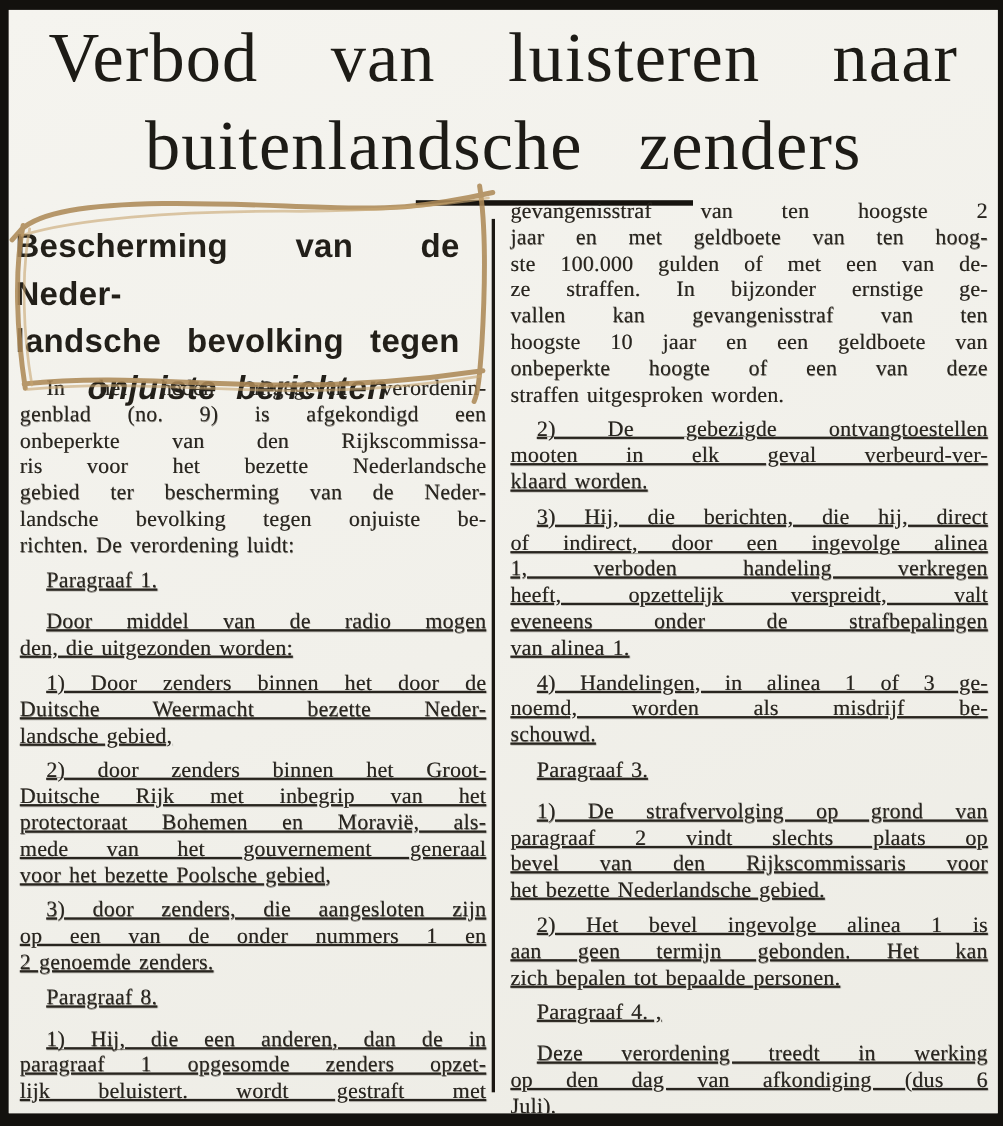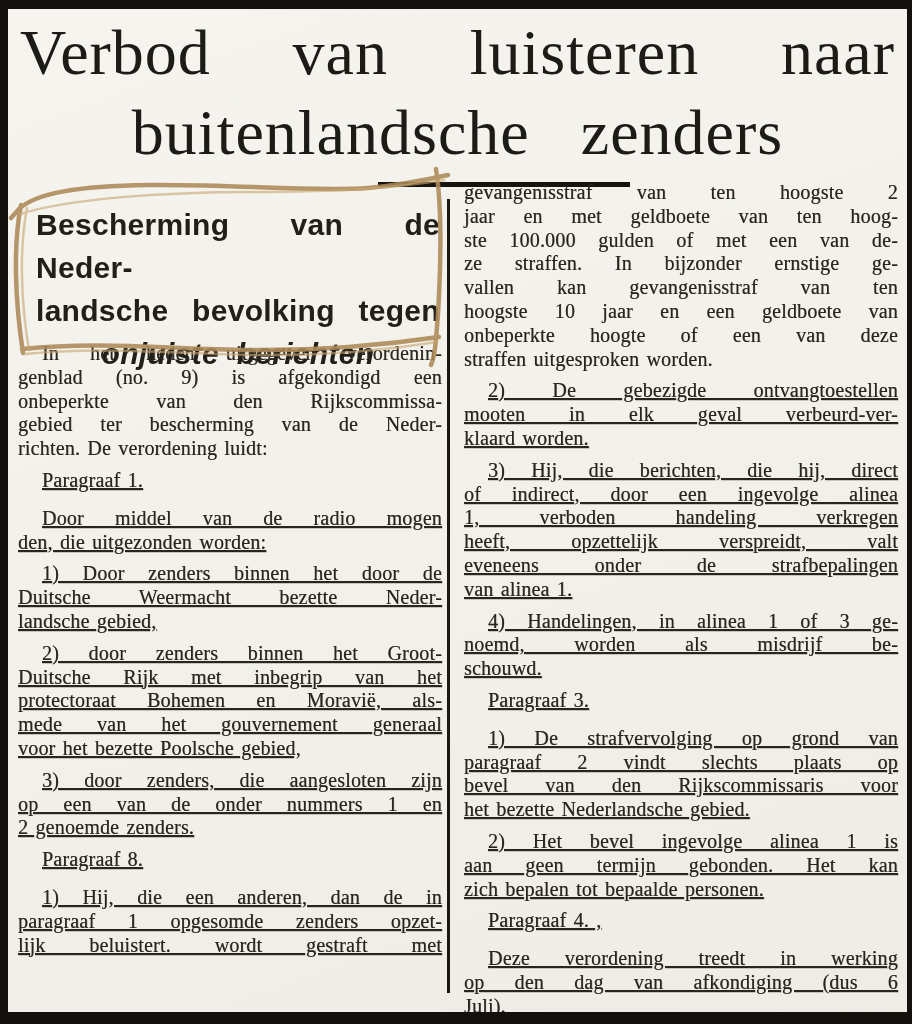--- a/index.html
+++ b/index.html
@@ -7,30 +7,30 @@
     width:912px; height:1024px; box-sizing:border-box;
     border:solid #13110e; border-width:9px 5px 12px 8px;
     position:relative;
   }
   .paper {
     position:relative; width:100%; height:100%; overflow:hidden;
     background:linear-gradient(160deg,#f5f4ef 0%,#f1f0ea 55%,#edece5 100%);
     font-family:"Liberation Serif", serif; color:#28251f;
   }
   
-  .headline { position:absolute; top:4px; left:0; right:0; padding:0 12px; color:#1d1b16; }
+  .headline { position:absolute; top:4px; left:0; right:0; padding:0 36px; color:#1d1b16; }
   .hl { font-size:64px; line-height:80px; letter-spacing:1px; }
   .hl1 { text-align:justify; text-align-last:justify; }
   .hl2 { text-align:center; word-spacing:34px; }
   
   .rule-black { position:absolute; left:370px; top:173px; width:252px; height:5px; background:#17140f; }
   .divider    { position:absolute; left:439px; top:190px; width:3px; height:794px; background:#1b1813; }
   
   .subhead {
-    position:absolute; left:28px; top:194px; width:404px;
+    position:absolute; left:6px; top:194px; width:404px;
     font-family:"Liberation Sans", sans-serif; font-weight:bold;
     font-size:30px; line-height:43px; color:#221f19; letter-spacing:0.3px;
   }
   .sh0 { text-align:justify; text-align-last:justify; }
   .sh1 { text-align:left; word-spacing:15px; }
   .sh2 { text-align:center; word-spacing:9px;font-style:italic; }
   
   .col {
     position:absolute; font-size:20px; line-height:23.8px;
     letter-spacing:0.2px; word-spacing:2px;
@@ -63,21 +63,23 @@
       <div class="sh0">Bescherming van de Neder-</div>
       <div class="sh1">landsche bevolking tegen</div>
       <div class="sh2">onjuiste berichten</div>
     </div>
 
     <div class="col col-left">
         <div class="para">
           <div class="tline just ind">In het heden uitgegeven verordenin-</div>
           <div class="tline just">genblad (no. 9) is afgekondigd een</div>
           <div class="tline just">onbeperkte van den Rijkscommissa-</div>
+          <div class="tline just">ris voor het bezette Nederlandsche</div>
           <div class="tline just">gebied ter bescherming van de Neder-</div>
+          <div class="tline just">landsche bevolking tegen onjuiste be-</div>
           <div class="tline">richten. De verordening luidt:</div>
         </div>
         <div class="para heading">
           <div class="tline ind">Paragraaf 1.</div>
         </div>
         <div class="para">
           <div class="tline just ind">Door middel van de radio mogen</div>
           <div class="tline">den, die uitgezonden worden:</div>
         </div>
         <div class="para">

